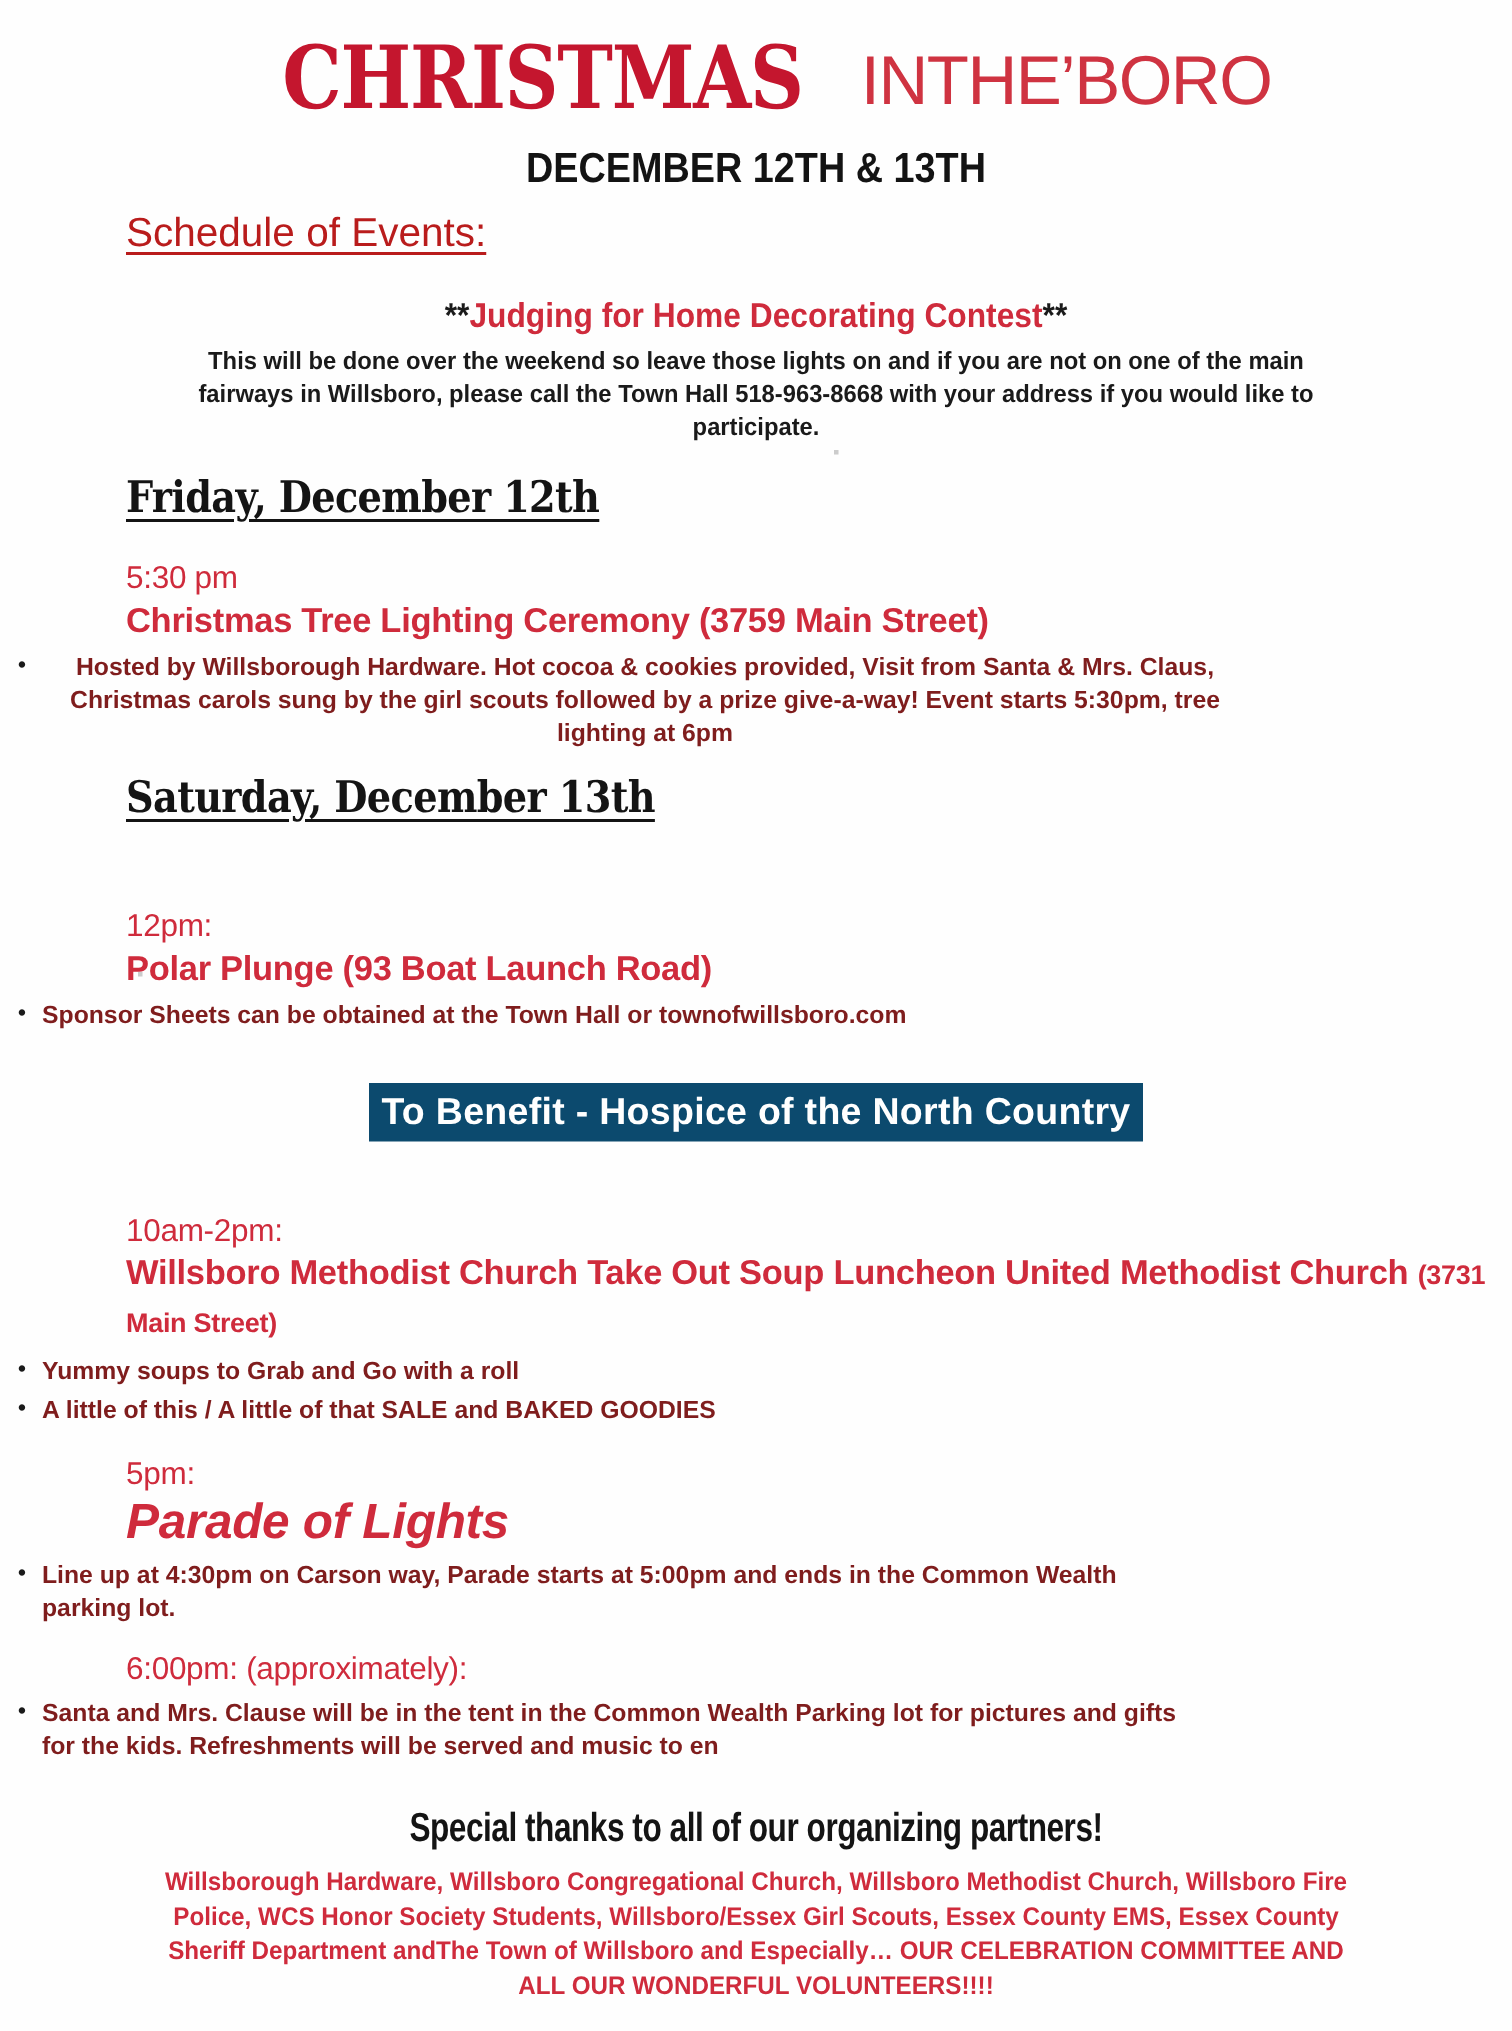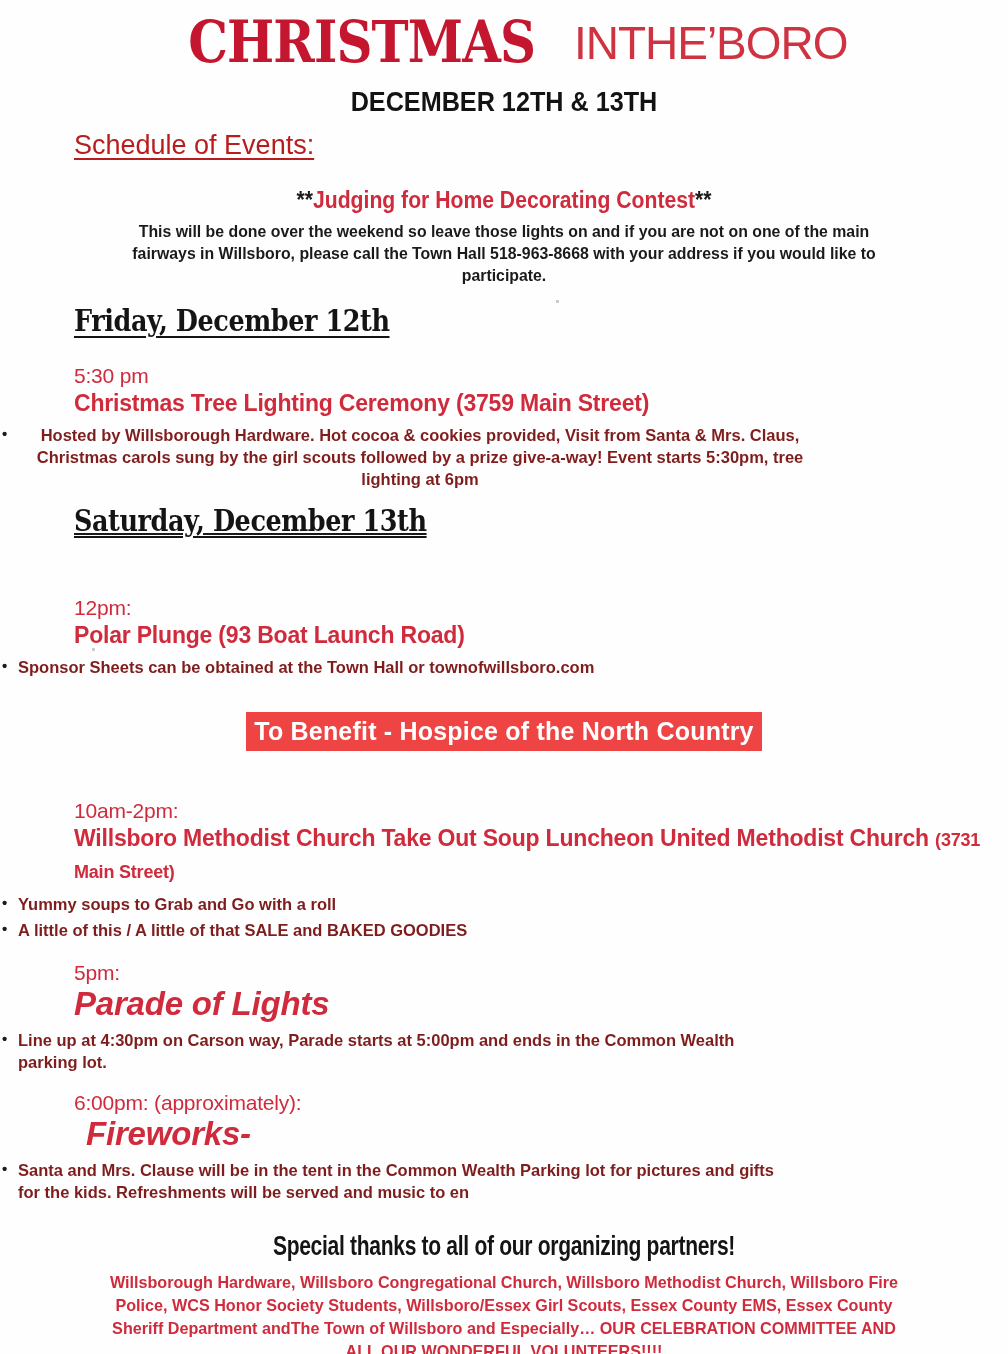--- a/index.html
+++ b/index.html
@@ -14,21 +14,21 @@
     color: #1a1a1a;
     overflow: hidden;
     position: relative;
   }
 
   .page {
     position: relative;
     width: 1008px;
     height: 1354px;
     background: #fefefe;
-    padding: 2px;
+    padding: 12px;
     box-sizing: border-box;
   }
 
   
   .masthead {
     text-align: center;
     padding-top: 6px;
     white-space: nowrap;
   }
   .title-script {
@@ -178,21 +178,21 @@
     width: 790px;
   }
 
   
   .benefit-wrap {
     text-align: center;
     margin-top: 34px;
   }
   .benefit-bar {
     display: inline-block;
-    background: #ef4444;
+    background: #0c4a6e;
     color: #ffffff;
     font-family: "Liberation Sans", sans-serif;
     font-weight: 700;
     font-size: 25px;
     letter-spacing: 0.2px;
     padding: 4px 8px 5px 8px;
     line-height: 30px;
   }
 
   
@@ -245,21 +245,21 @@
     <span class="day-head">Friday, December 12th</span>
   </div>
   <div style="margin-top:26px;">
     <div class="evt-time">5:30 pm</div>
     <div class="evt-title">Christmas Tree Lighting Ceremony (3759 Main Street)</div>
     <ul class="bullets bullets-center">
       <li>Hosted by Willsborough Hardware. Hot cocoa &amp; cookies provided, Visit from Santa &amp; Mrs. Claus, Christmas carols sung by the girl scouts followed by a prize give-a-way! Event starts 5:30pm, tree lighting at 6pm</li>
     </ul>
   </div>
 
-  <div style="margin-top:14px;text-decoration:underline;">
+  <div style="margin-top:14px;">
     <span class="day-head">Saturday, December 13th</span>
   </div>
   <div style="margin-top:58px;">
     <div class="evt-time">12pm:</div>
     <div class="evt-title">Polar Plunge (93 Boat Launch Road)</div>
     <ul class="bullets bullets-left">
       <li>Sponsor Sheets can be obtained at the Town Hall or townofwillsboro.com</li>
     </ul>
   </div>
 
@@ -279,21 +279,20 @@
   <div style="margin-top:20px;">
     <div class="evt-time">5pm:</div>
     <div class="evt-title big">Parade of Lights</div>
     <ul class="bullets bullets-left">
       <li>Line up at 4:30pm on Carson way, Parade starts at 5:00pm and ends in the Common Wealth parking lot.</li>
     </ul>
   </div>
 
   <div style="margin-top:18px;">
     <div class="evt-time">6:00pm: (approximately):</div>
-    <div class="evt-title big" style="margin-left:84px;">Fireworks-</div>
     <ul class="bullets bullets-left">
       <li>Santa and Mrs. Clause will be in the tent in the Common Wealth Parking lot for pictures and gifts for the kids. Refreshments will be served and music to en</li>
     </ul>
   </div>
 
   <div class="thanks-head">Special thanks to all of our organizing partners!</div>
   <div class="thanks-body">Willsborough Hardware, Willsboro Congregational Church, Willsboro Methodist Church, Willsboro Fire Police, WCS Honor Society Students, Willsboro/Essex Girl Scouts, Essex County EMS, Essex County Sheriff Department andThe Town of Willsboro and Especially… OUR CELEBRATION COMMITTEE AND ALL OUR WONDERFUL VOLUNTEERS!!!!</div>
 
   <span class="speck" style="left:556px; top:300px;"></span>
   <span class="speck" style="left:92px; top:648px;"></span>

